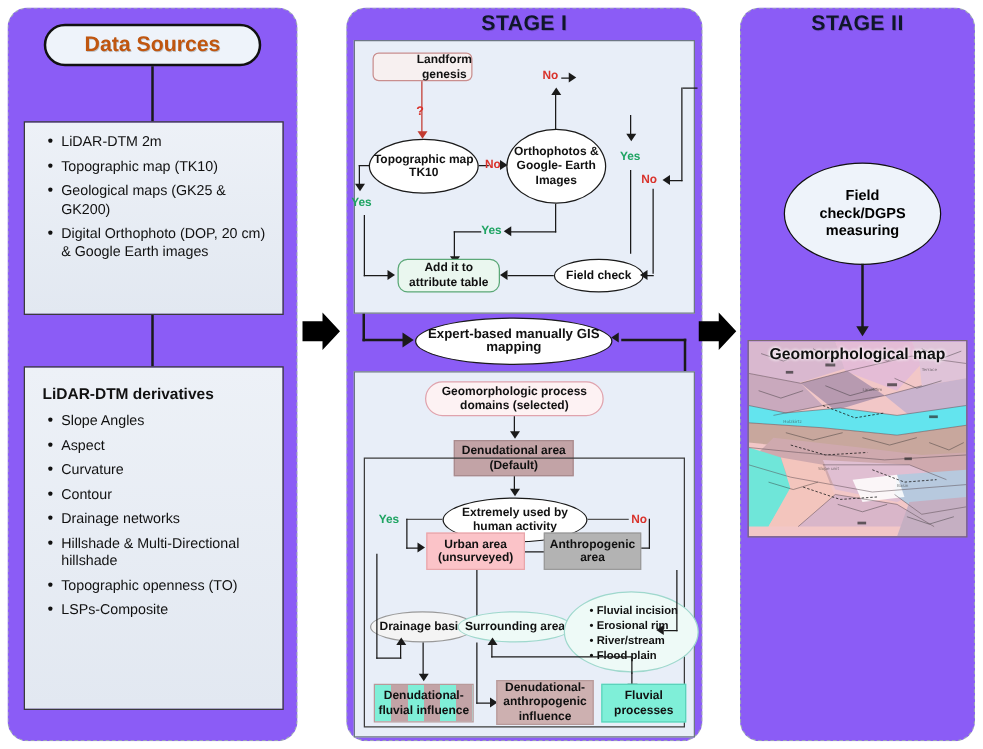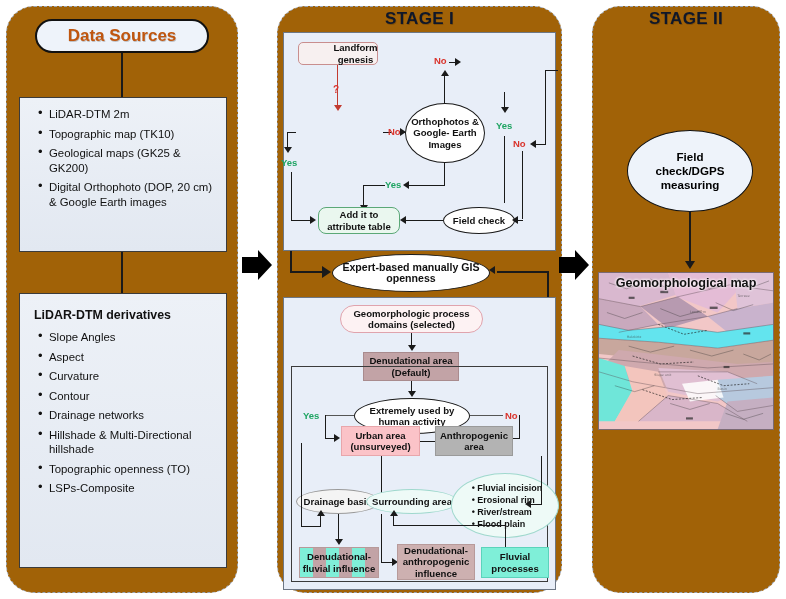--- a/index.html
+++ b/index.html
@@ -11,23 +11,23 @@
   #root {
     position: relative;
     width: 786px; height: 599px;
     background: #ffffff;
     overflow: hidden;
   }
 
   
   .panel {
     position: absolute;
-    background: #a16207;
+    background: #8b5cf6;
     border: 1.5px dashed #9aa4b4;
-    border-radius: 28px;
+    border-radius: 16px;
     text-decoration: underline;
   }
   #panel-data    { left: 6px;   top: 6px;  width: 232px; height: 587px; }
   #panel-stage1  { left: 277px; top: 6px;  width: 285px; height: 587px; }
   #panel-stage2  { left: 592px; top: 6px;  width: 188px; height: 587px; }
 
   .panel-title {
     position: absolute; left: 0; right: 0;
     text-align: center;
     color: #0f172a;
@@ -226,20 +226,26 @@
   <div class="panel-title" style="left:277px; top:9px; width:285px;">STAGE I</div>
 
   <div class="inner-frame" id="s1-top"></div>
 
   <div class="node pinkbox" style="left:298px; top:42px; width:80px; height:23px;padding-left:37px;">Landform genesis</div>
 
   <div class="ln v" style="left:337px; top:65px; height:41px; background:#c23a30;"></div>
   <div class="arrow" style="left:334px; top:105px; border-left:4px solid transparent;border-right:4px solid transparent;border-top:6px solid #c23a30;"></div>
   <div class="lbl lbl-q" style="left:333px; top:84px;">?</div>
 
+  <div class="node ellipse" style="left:295px; top:111px; width:88px; height:44px;">
+    <div>
+      <div>Topographic map</div>
+      <div>TK10</div>
+    </div>
+  </div>
 
   <div class="node ellipse" style="left:405px; top:103px; width:80px; height:60px;">
     <div>
       <div>Orthophotos &amp;</div>
       <div>Google- Earth</div>
       <div>Images</div>
     </div>
   </div>
 
 
@@ -293,21 +299,21 @@
 
   <div class="ln h" style="left:406px; top:220px; width:37px;"></div>
   <div class="arrow ar-left" style="left:400px; top:216px;"></div>
 
   <div class="ln h" style="left:517px; top:220px; width:6px;"></div>
   <div class="arrow ar-left" style="left:512px; top:216px;"></div>
 
   <div class="node ellipse" style="left:332px; top:254px; width:158px; height:38px; font-size:10.6px;">
     <div>
       <div>Expert-based manually GIS</div>
-      <div>openness</div>
+      <div>mapping</div>
     </div>
   </div>
 
   <div class="ln thick v" style="left:290px; top:251px; height:22px;"></div>
   <div class="ln thick h" style="left:290px; top:271px; width:34px;"></div>
   <div class="arrow ar-right big" style="left:322px; top:266px;"></div>
 
   <div class="ln thick h" style="left:497px; top:271px; width:52px;"></div>
   <div class="arrow ar-left big" style="left:489px; top:266px;"></div>
   <div class="ln thick v" style="left:547px; top:271px; height:26px;"></div>

